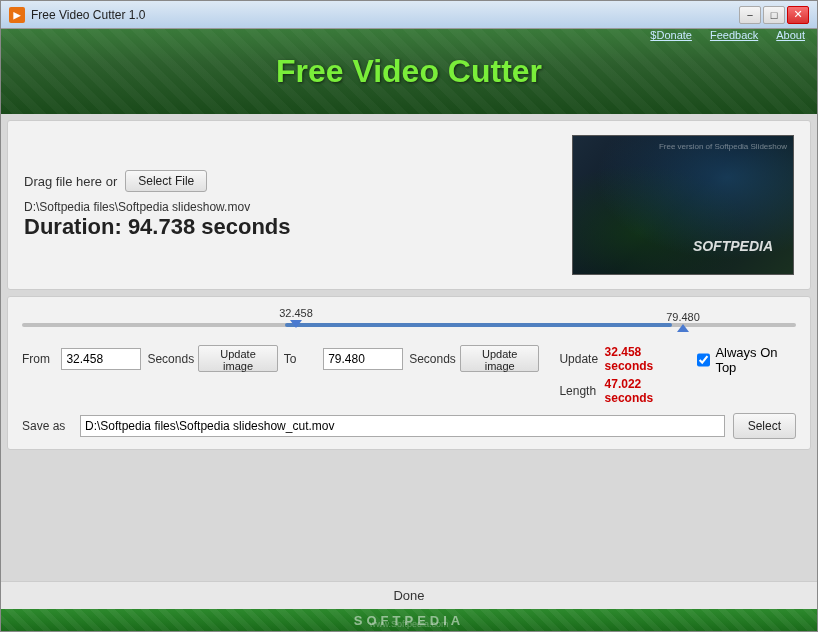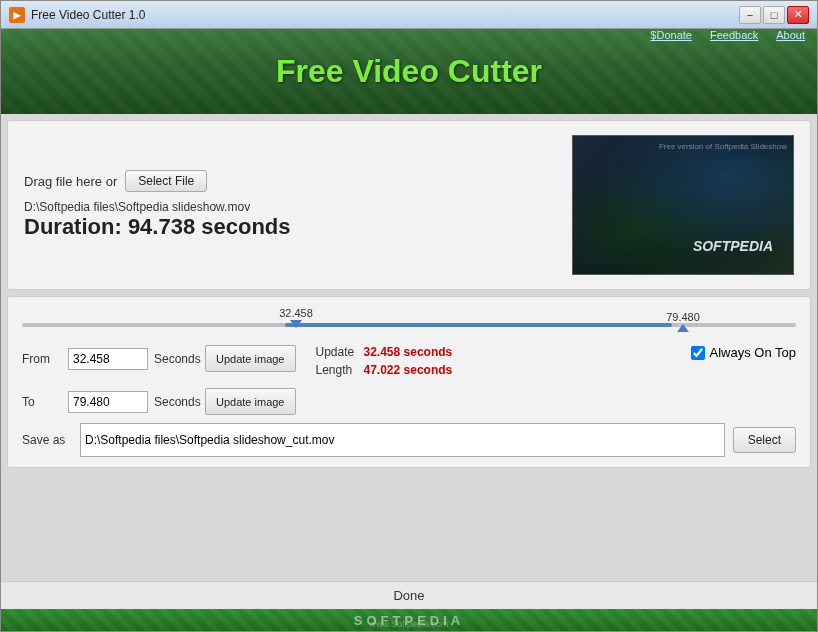--- a/index.html
+++ b/index.html
@@ -274,22 +274,22 @@
 
     
     .controls-row {
       display: flex;
       align-items: flex-start;
       gap: 10px;
       flex-wrap: nowrap;
     }
     .from-to-section {
       display: flex;
-      flex-direction: column;
-      gap: 16px;
+      flex-direction: row;
+      gap: 6px;
     }
     .field-row {
       display: flex;
       align-items: center;
       gap: 6px;
     }
     .field-label {
       width: 40px;
       font-size: 12px;
       color: #333;
@@ -374,21 +374,21 @@
       gap: 8px;
       margin-top: 8px;
     }
     .save-label {
       font-size: 12px;
       color: #333;
       width: 50px;
     }
     .save-input {
       flex: 1;
-      height: 34px;
+      height: 22px;
       border: 1px solid #aaa;
       padding: 2px 4px;
       font-size: 12px;
       background: white;
     }
     .save-select-btn {
       padding: 2px 14px;
       height: 26px;
       background: linear-gradient(to bottom, #f8f8f8, #e0e0e0);
       border: 1px solid #aaa;

